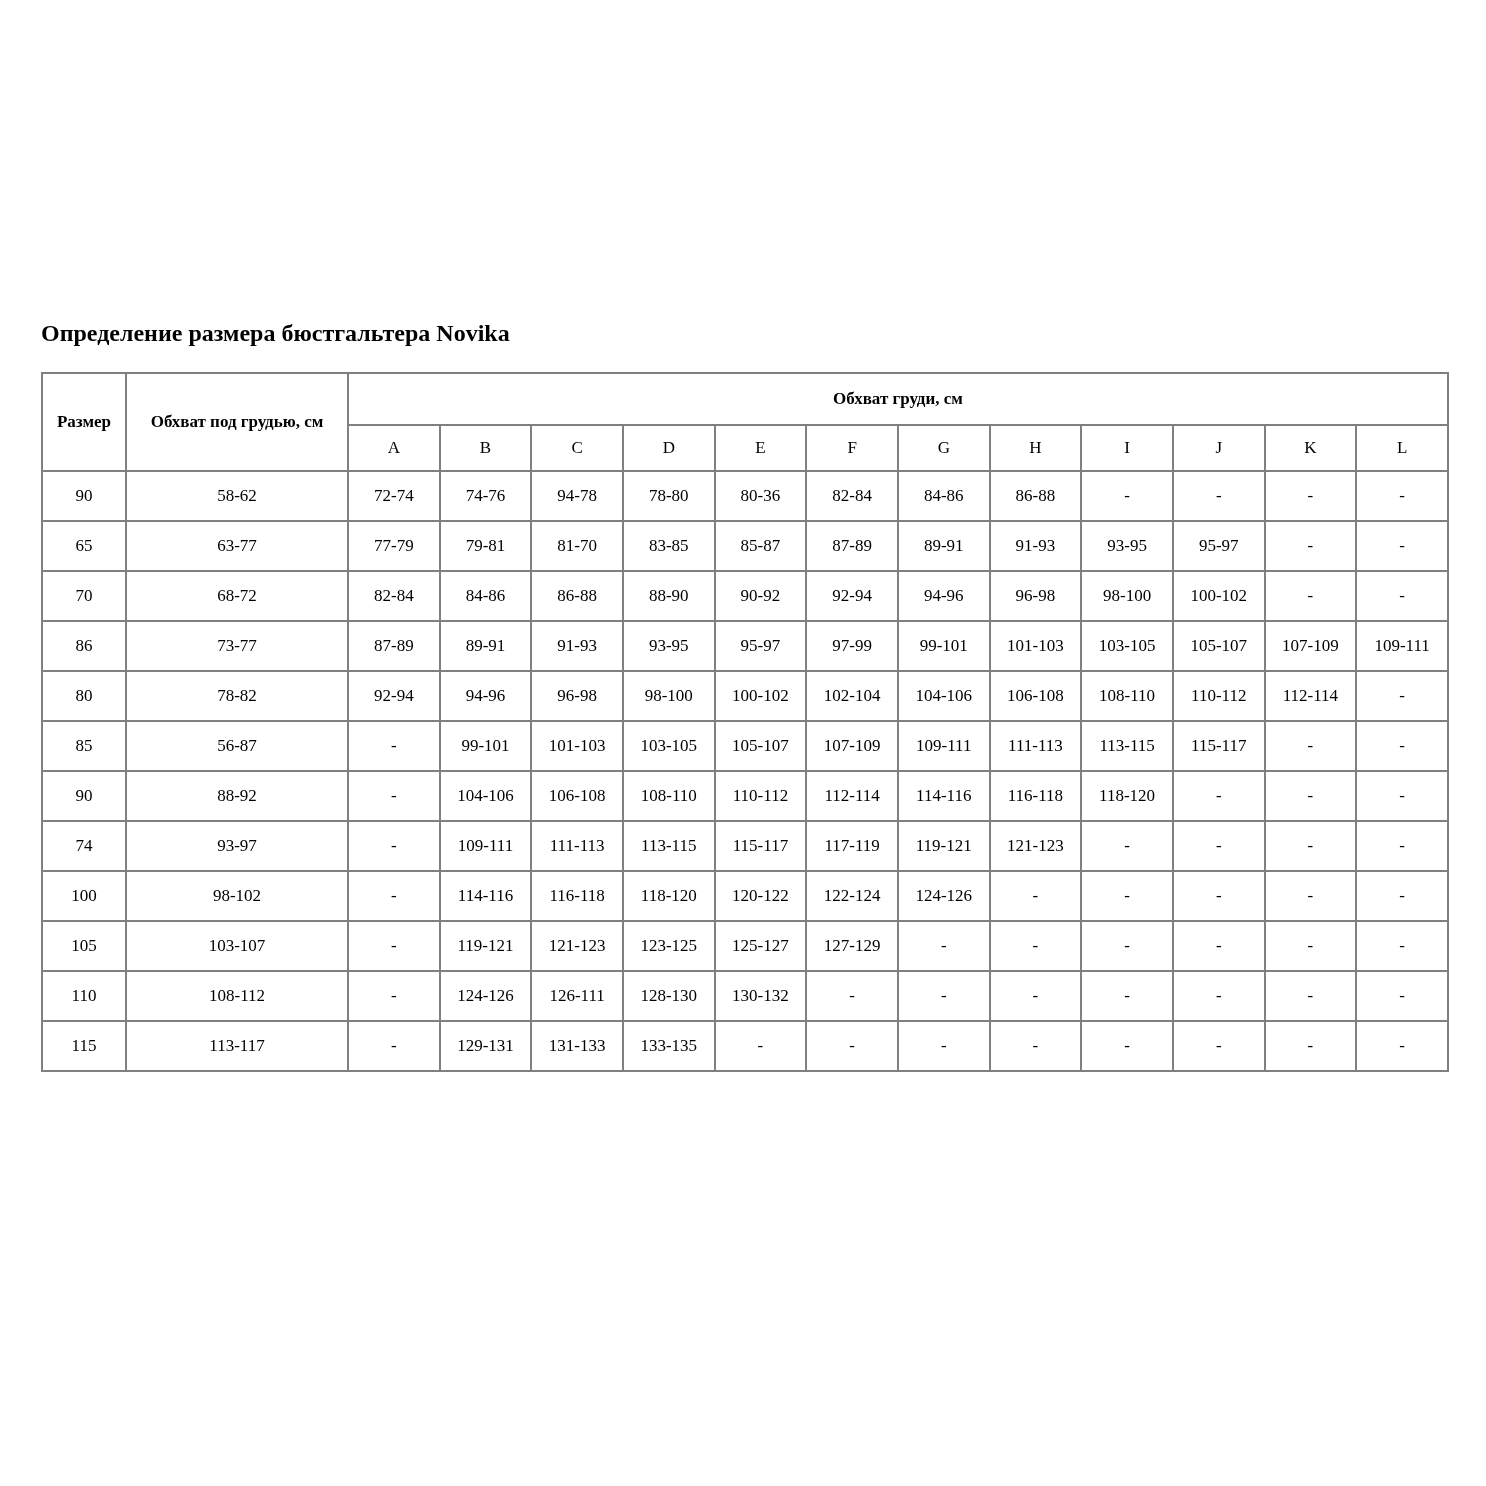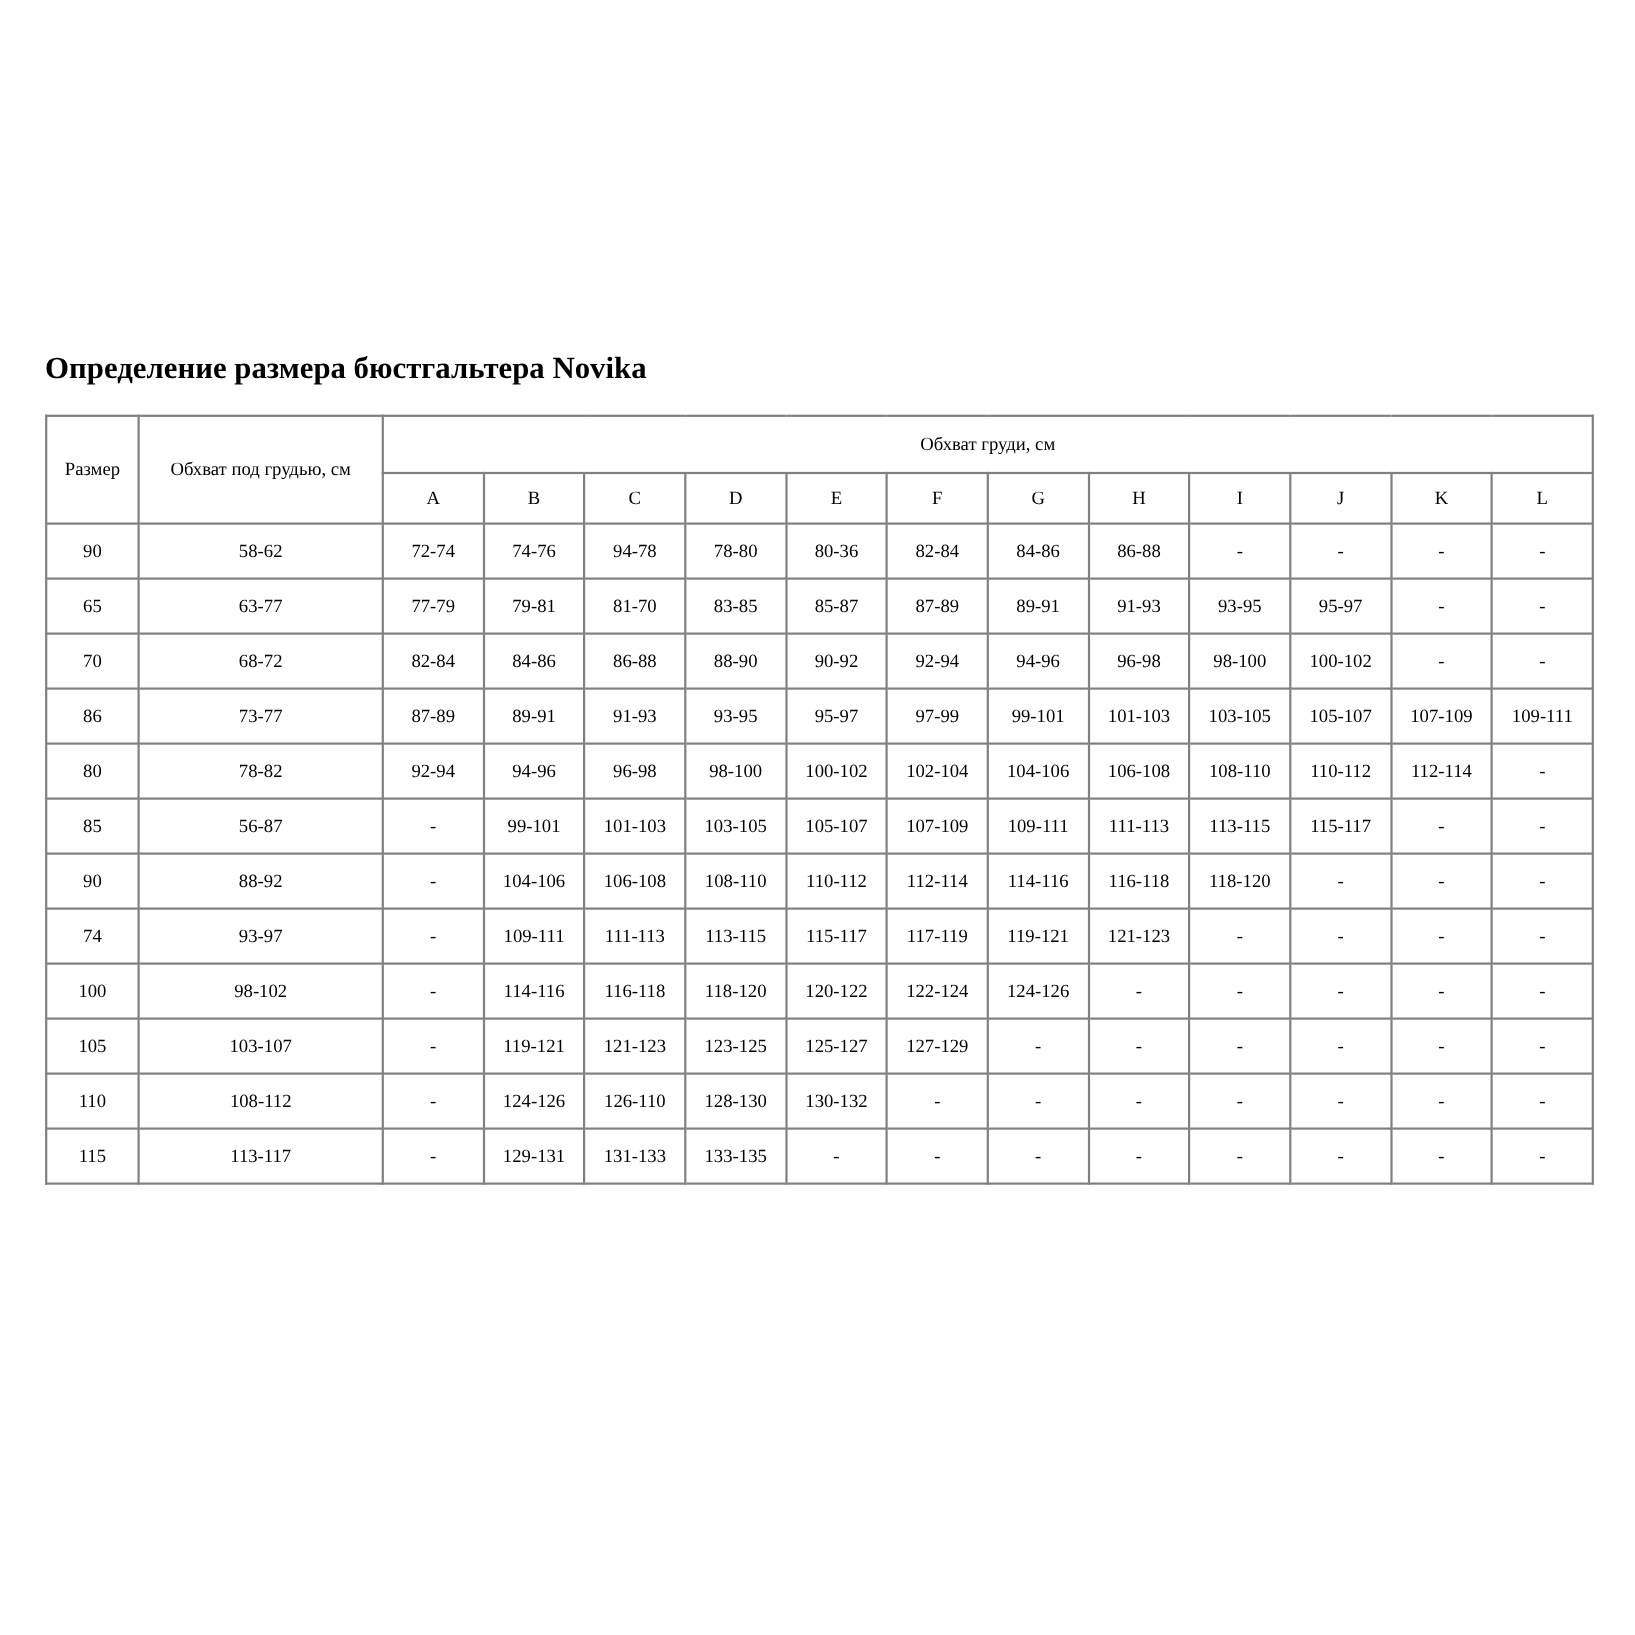--- a/index.html
+++ b/index.html
@@ -13,42 +13,42 @@
     width: 1486px;
     height: 1486px;
     overflow: hidden;
   }
   main {
     box-sizing: border-box;
     padding: 320px 0 0 41px;
   }
   h1 {
     margin: 0;
-    font-size: 28px;
+    font-size: 24px;
     font-weight: bold;
     letter-spacing: 0px;
   }
   table {
     margin-top: 25px;
     width: 1408px;
     border-collapse: collapse;
     table-layout: fixed;
   }
   th, td {
     border: 2px solid #808080;
     text-align: center;
     vertical-align: middle;
     font-size: 17px;
     font-weight: normal;
     padding: 0 2px;
     overflow: hidden;
   }
   col.size-col      { width: 84px;  }
   col.underbust-col { width: 222px; }
-  thead tr.group-row th { height: 50px; }
+  thead tr.group-row th { height: 50px; font-weight: bold; }
   thead tr.cup-row  th { height: 44px; }
   tbody td { height: 48px; }
 </style>
 </head>
 <body>
 
 <main>
   <h1>Определение размера бюстгальтера Novika</h1>
 
   <table>
@@ -248,21 +248,21 @@
           <td>-</td>
           <td>-</td>
           <td>-</td>
           <td>-</td>
         </tr>
         <tr>
           <td>110</td>
           <td>108-112</td>
           <td>-</td>
           <td>124-126</td>
-          <td>126-110</td>
+          <td>126-111</td>
           <td>128-130</td>
           <td>130-132</td>
           <td>-</td>
           <td>-</td>
           <td>-</td>
           <td>-</td>
           <td>-</td>
           <td>-</td>
           <td>-</td>
         </tr>

